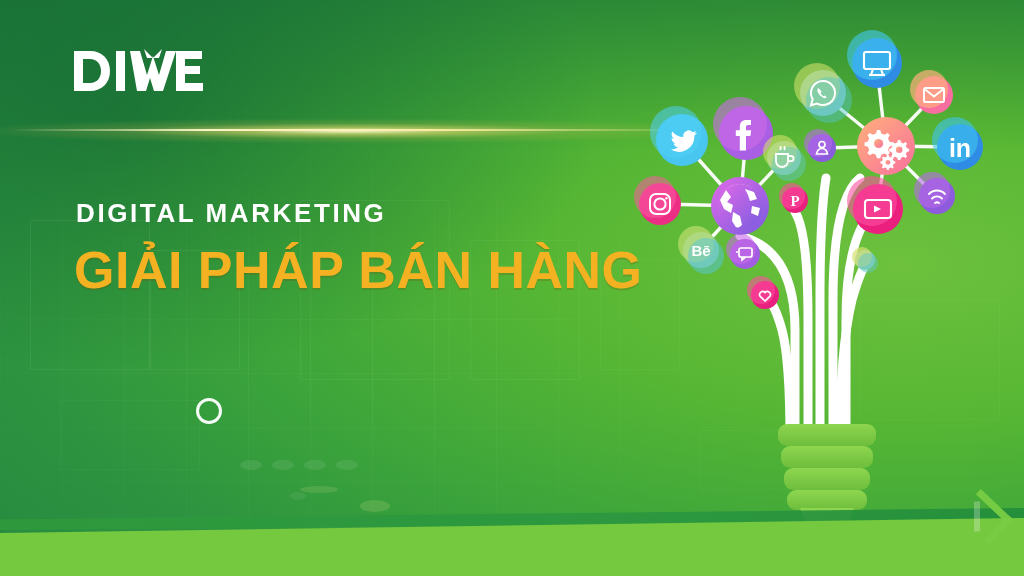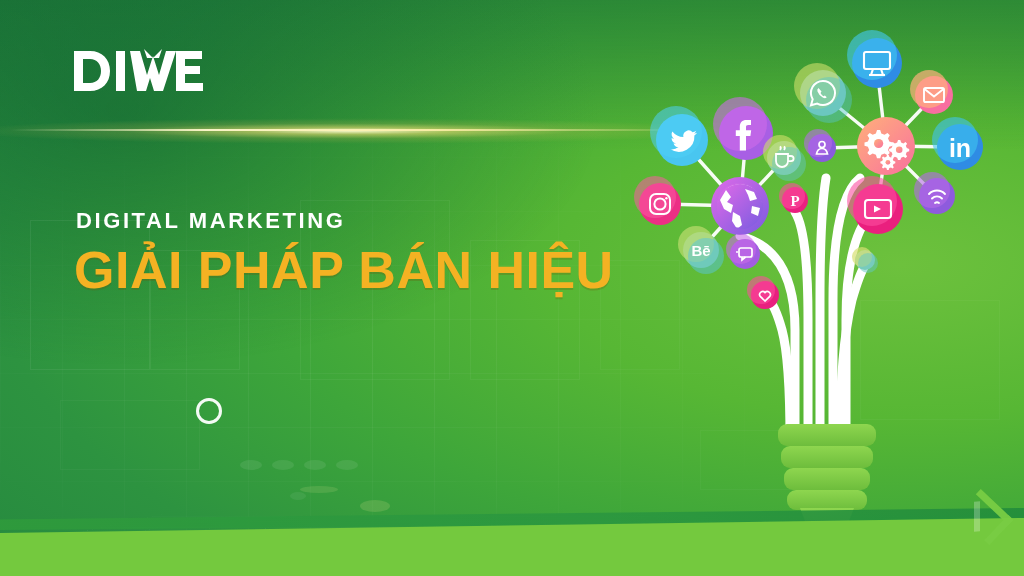--- a/index.html
+++ b/index.html
@@ -93,23 +93,22 @@
   .logo{
     position:absolute; left:72px; top:48px;
     font-size:44px; font-weight:bold; color:#ffffff;
     letter-spacing:1px; line-height:1;
     display:flex; align-items:center;
   }
 
   
   .kicker{
     position:absolute; left:76px; top:198px;
-    font-size:22px; font-weight:bold; color:#ffffff;
+    font-size:26px; font-weight:bold; color:#ffffff;
     letter-spacing:2.6px;
-    margin-top:10px;
   }
   .headline-gold{
     position:absolute; left:74px; top:240px;
     font-size:52px; font-weight:bold; color:#f4b223;
     letter-spacing:.5px; white-space:nowrap;
     text-shadow:0 2px 0 rgba(120,70,0,.22);
   }
   .headline-outline{
     position:absolute; left:78px; top:298px;
     font-size:78px; font-weight:bold; letter-spacing:3px;
@@ -161,21 +160,21 @@
 
       <path d="M58 3 h10 l7 24 l6 -19 l6 19 l7 -24 h10 l-13 40 h-9 l-4 -13 l-4 13 h-9 Z" fill="#ffffff"></path>
       <path d="M72 1 l9 9 l9 -9 l-3 9 h-12 Z" fill="#ffffff"></path>
 
       <path d="M104 3 h26 v8 h-17 v7 h15 v8 h-15 v9 h18 v8 h-27 Z" fill="#ffffff"></path>
     </svg>
     <span style="position:absolute;left:0;top:0;width:0;height:0;overflow:hidden;">DIWE</span>
   </div>
 
   <div class="kicker">DIGITAL MARKETING</div>
-  <div class="headline-gold">GIẢI PHÁP BÁN HIỆU</div>
+  <div class="headline-gold">GIẢI PHÁP BÁN HÀNG</div>
 
   <svg class="tree" viewBox="0 0 1024 576">
     <defs>
       <linearGradient id="gGlobe" x1="0" y1="0" x2="1" y2="1">
         <stop offset="0%" stop-color="#e06ae8"></stop>
           <stop offset="100%" stop-color="#7a5ce0"></stop>
       </linearGradient>
       <linearGradient id="gGears" x1="0" y1="0" x2="1" y2="1">
         <stop offset="0%" stop-color="#ffb07a"></stop>
           <stop offset="100%" stop-color="#f9709f"></stop>

